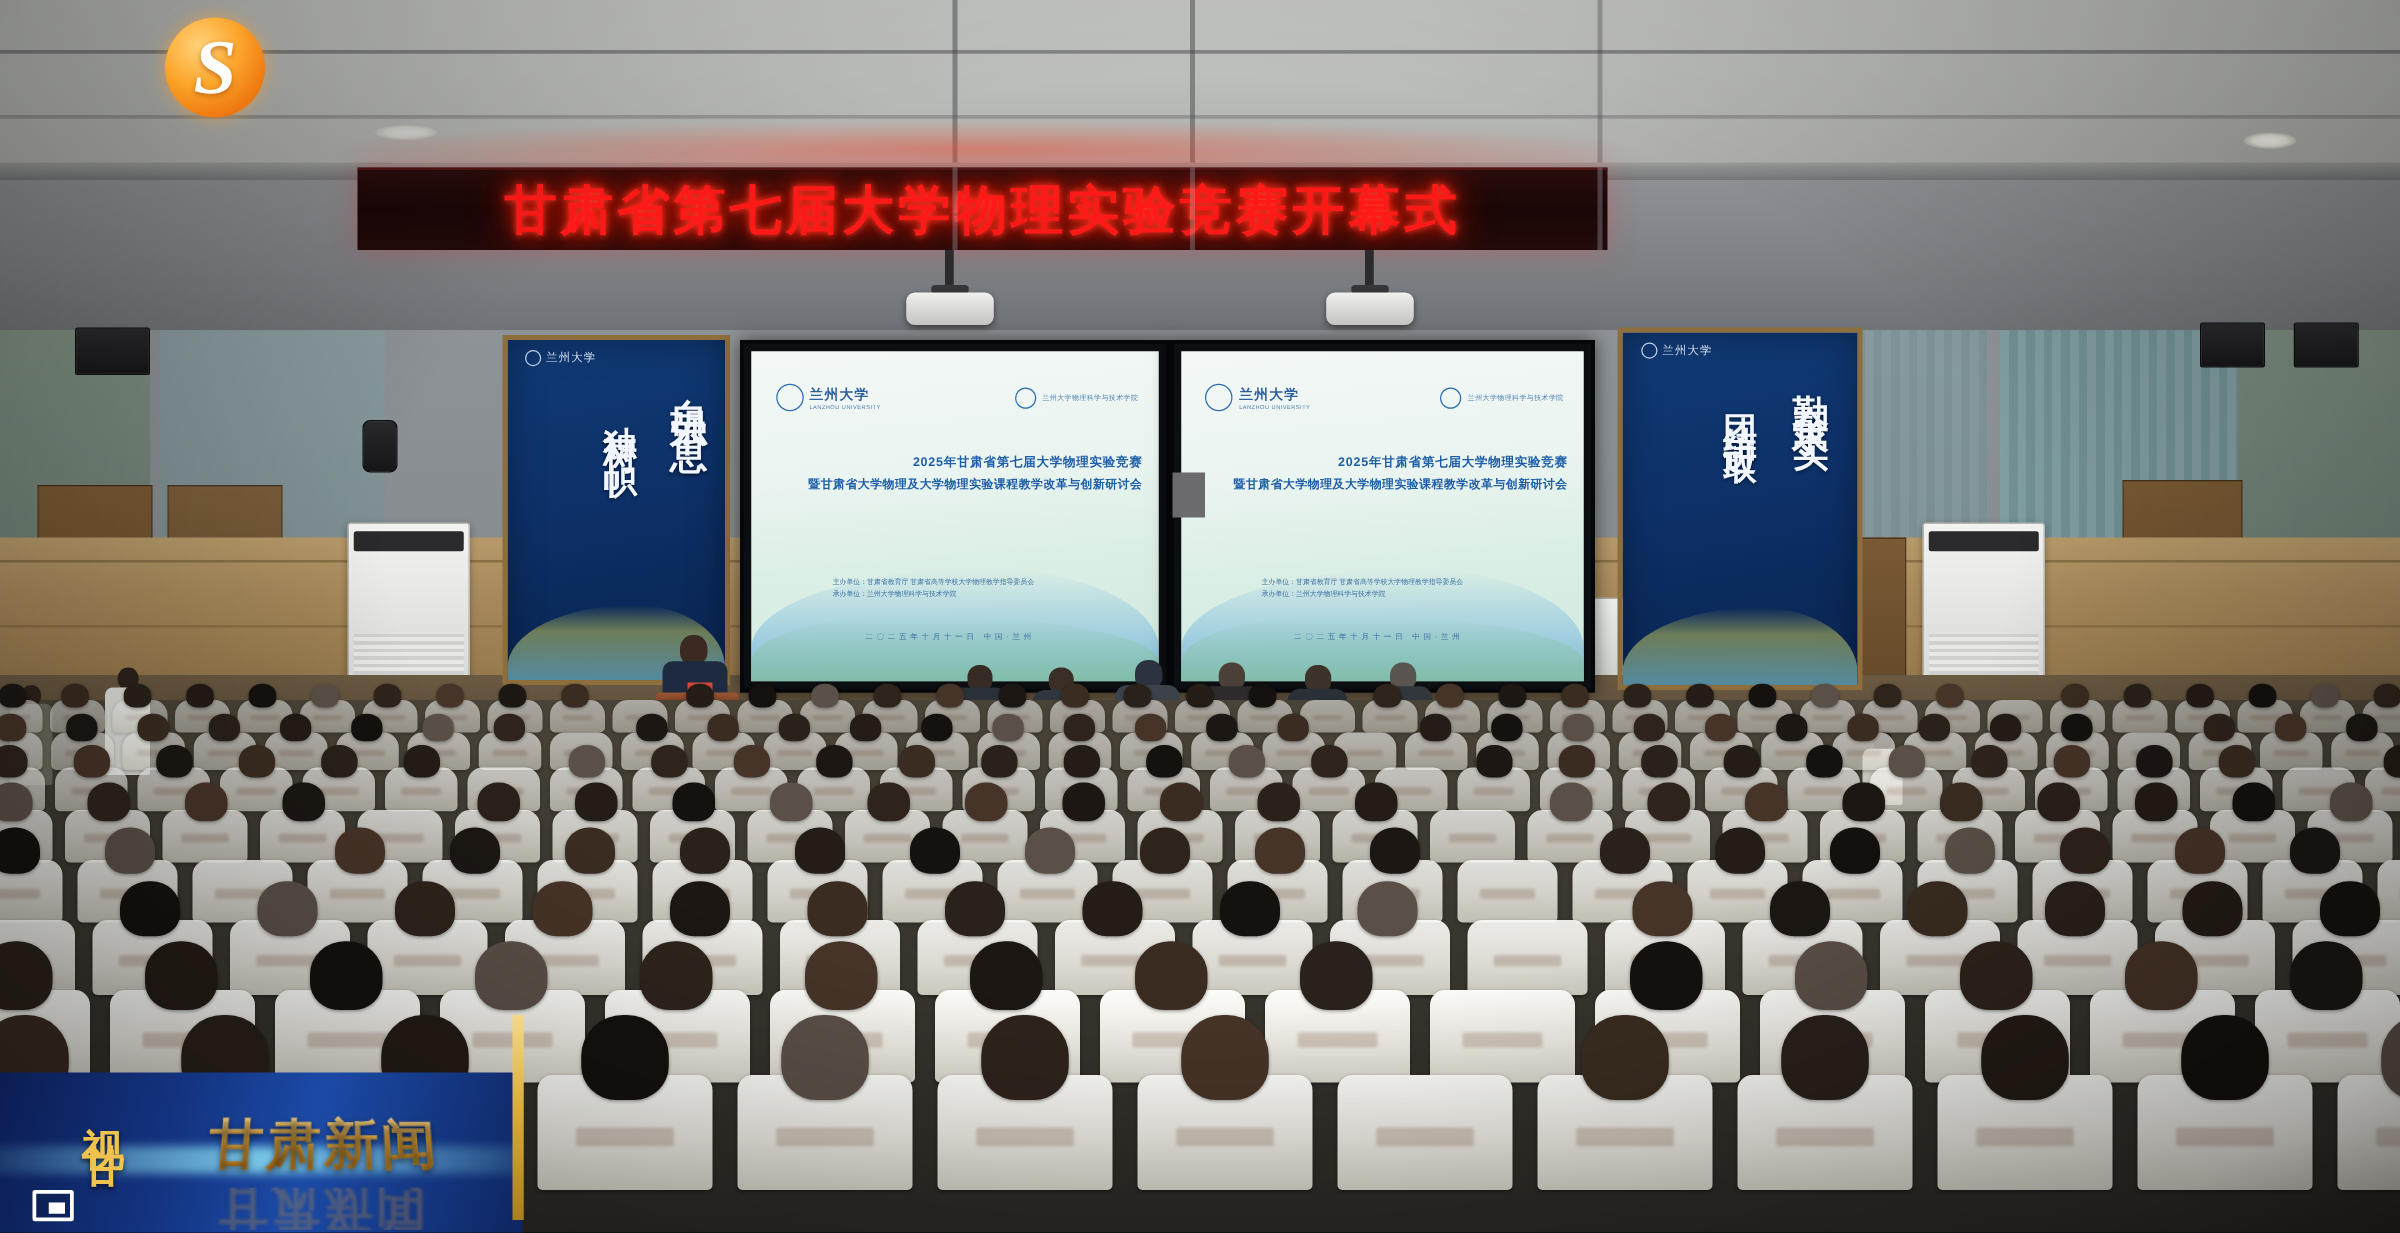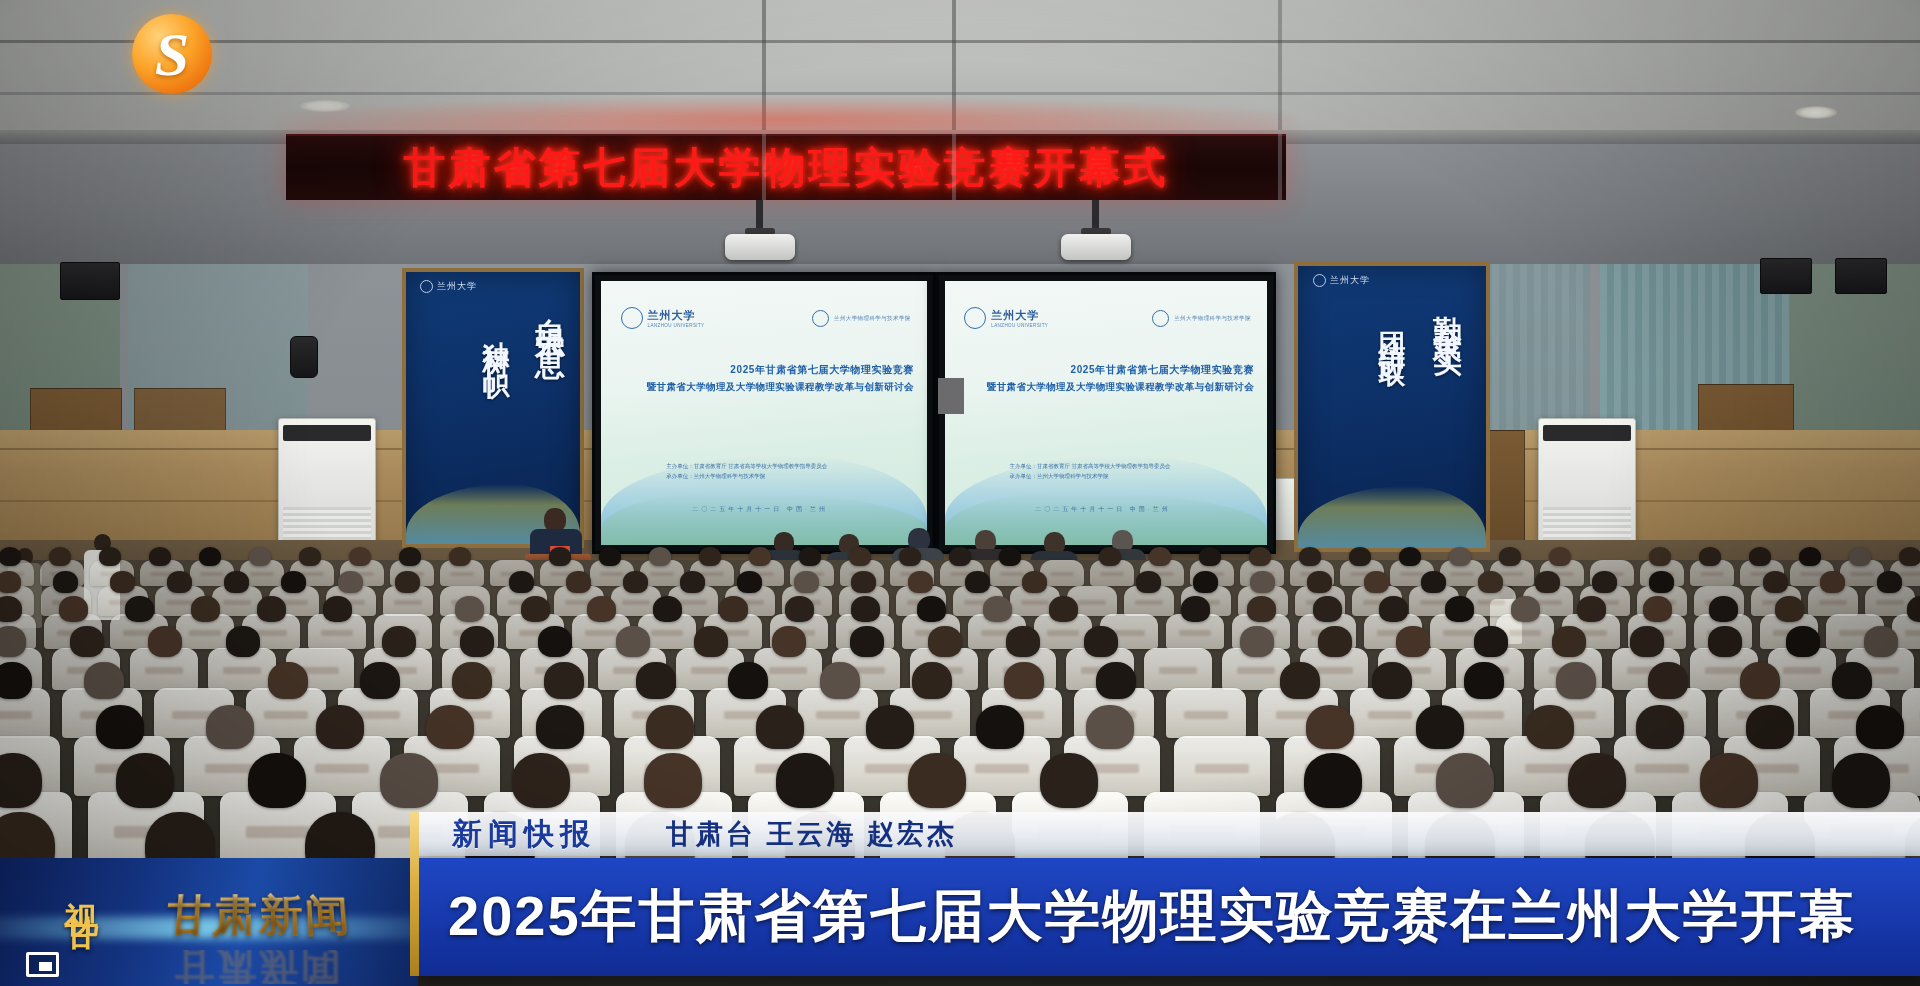--- a/index.html
+++ b/index.html
@@ -788,27 +788,20 @@
     </div>
 
   <div class="softblur"></div>
   <div class="vignette"></div>
 
   <div class="ch-logo">
     <div class="ch-ball"></div>
     <div class="ch-s">S</div>
   </div>
 
-  <div class="lt-gray">
-    <span class="lt-kicker">新闻快报</span>
-    <span class="lt-credit">甘肃台 王云海 赵宏杰</span>
-  </div>
-  <div class="lt-blue">
-    <span class="lt-head">2025年甘肃省第七届大学物理实验竞赛在兰州大学开幕</span>
-  </div>
   <div class="lt-accent"></div>
 
   <div class="prog-box">
     <div class="prog-sheen"></div>
     <div class="prog-v">视甘</div>
     <div class="prog-main">
       <span>甘肃新闻</span>
     </div>
     <div class="prog-refl">
       <span>甘肃新闻</span>

